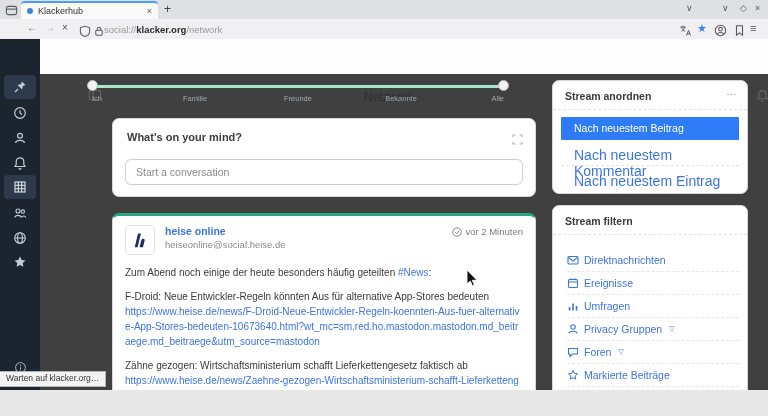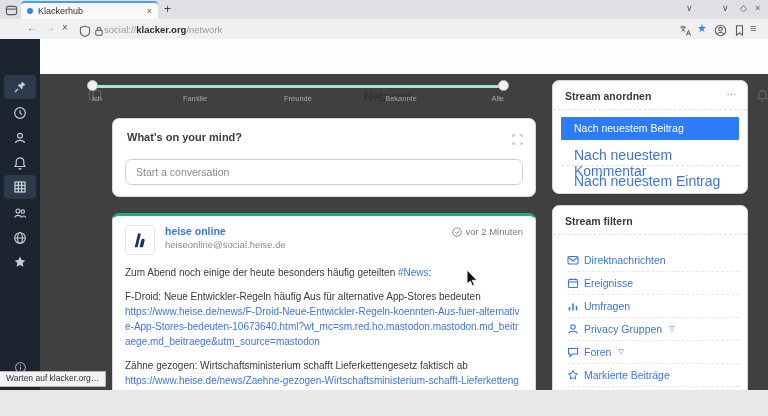--- a/index.html
+++ b/index.html
@@ -254,21 +254,21 @@
     <span class="post-handle">heiseonline@social.heise.de</span>
     <span class="post-time">
       <svg width="10" height="10" viewBox="0 0 10 10" fill="none" stroke="#8a8a8a" stroke-width="1">
           <circle cx="5" cy="5" r="4.2"></circle>
           <path d="M3.2 5.2 4.6 6.6 7 3.8"></path>
         </svg>
       <span>vor 2 Minuten</span>
     </span>
     <div class="post-body">
       <p><span>Zum Abend noch einige der heute besonders häufig geteilten </span><a class="link" href="#">#News</a><span>:</span></p>
-      <p><span>F-Droid: Neue Entwickler-Regeln häufig Aus für alternative App-Stores bedeuten</span><br><a class="link" href="#">https://www.heise.de/news/F-Droid-Neue-Entwickler-Regeln-koennten-Aus-fuer-alternative-App-Stores-bedeuten-10673640.html?wt_mc=sm.red.ho.mastodon.mastodon.md_beitraege.md_beitraege&amp;utm_source=mastodon</a></p>
+      <p><span>F-Droid: Neue Entwickler-Regeln könnten Aus für alternative App-Stores bedeuten</span><br><a class="link" href="#">https://www.heise.de/news/F-Droid-Neue-Entwickler-Regeln-koennten-Aus-fuer-alternative-App-Stores-bedeuten-10673640.html?wt_mc=sm.red.ho.mastodon.mastodon.md_beitraege.md_beitraege&amp;utm_source=mastodon</a></p>
       <p><span>Zähne gezogen: Wirtschaftsministerium schafft Lieferkettengesetz faktisch ab</span><br><a class="link" href="#">https://www.heise.de/news/Zaehne-gezogen-Wirtschaftsministerium-schafft-Lieferkettengesetz-faktisch-ab-10673015.html?wt_mc=sm.red.ho.mastodon.mastodon.md_beitraege.md_beitraege&amp;utm_source=mastodon</a></p>
     </div>
   </div>
 
   <div class="card order-card">
     <div class="card-head">
       <span class="t">Stream anordnen</span>
       <span class="dots">…</span>
     </div>
     <div class="opt-pill">Nach neuestem Beitrag</div>

